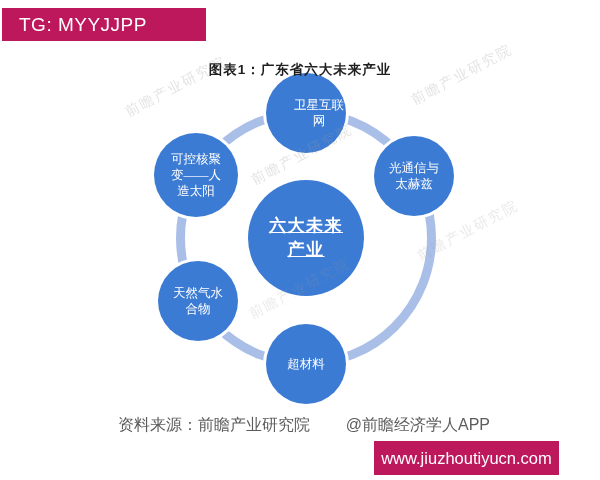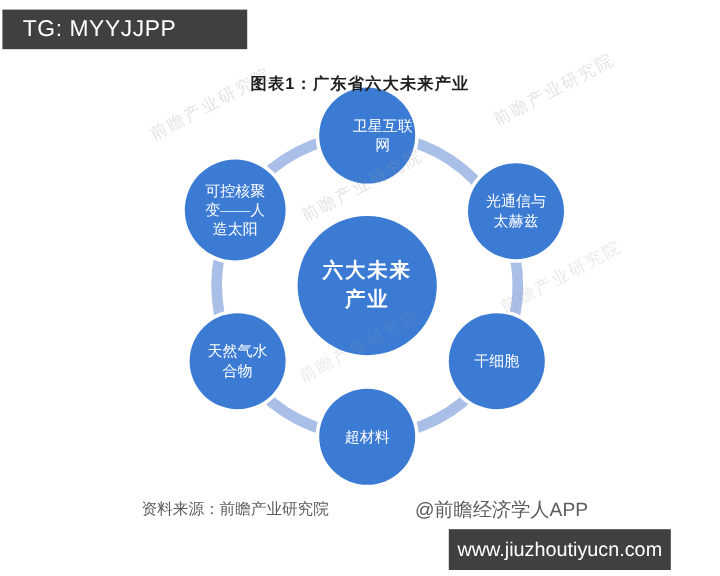--- a/index.html
+++ b/index.html
@@ -3,21 +3,21 @@
 <meta charset="utf-8">
 <style>
   html,body { margin:0; padding:0; background:#fff; }
   .page {
     position:relative; width:600px; height:480px; background:#ffffff;
     font-family:"Liberation Sans", sans-serif; overflow:hidden;
   }
 
   
   .banner {
-    position:absolute; background:#404040; color:#ffffff;
+    position:absolute; background:#be185d; color:#ffffff;
     display:flex; align-items:center; box-sizing:border-box; z-index:10;
   }
   .banner-top  { left:2px; top:8px; width:204px; height:33px; padding-left:17px; font-size:19px; letter-spacing:0.5px; }
   .banner-bottom { left:374px; top:441px; width:185px; height:34px; justify-content:center; font-size:16.5px; }
 
   
   .chart-title {
     position:absolute; top:61px; left:0; width:600px; text-align:center;
     font-size:13.5px; font-weight:bold; color:#1f1f1f; letter-spacing:1px; z-index:5;
   }
@@ -28,45 +28,45 @@
     position:absolute; left:176px; top:108px; width:242px; height:242px;
     border:9px solid #a9bfe8; border-radius:50%; z-index:1;
   }
   .node {
     position:absolute; border-radius:50%; background:#3b7bd4; color:#ffffff;
     display:flex; align-items:center; justify-content:center; text-align:center;
   }
   .node-label { word-break:break-all; line-height:1.3; }
   .center-node { left:248px; top:180px; width:116px; height:116px; z-index:3;
     font-size:17px; font-weight:bold; letter-spacing:1.5px; }
-  .center-node .node-label { width:78px; line-height:1.4; }
+  .center-node .node-label { width:78px; line-height:1.4;text-decoration:underline; }
   .sat { width:80px; height:80px; z-index:2; font-size:12.5px; box-shadow:0 0 0 3px #ffffff; }
   .sat .node-label { width:54px; }
   .n0 { left:266px; top:73px;justify-content:flex-end; }
-  .n1 { left:390px; top:136px; }
+  .n1 { left:374px; top:136px; }
   .n2 { left:374px; top:261px; }
   .n3 { left:266px; top:324px; }
   .n4 { left:158px; top:261px; }
   .n5 { left:154px; top:133px; width:84px; height:84px; }
   .n5 .node-label { width:58px;font-family:Liberation Serif, serif; }
 
   
   .wm {
     position:absolute; white-space:nowrap; font-size:14px; color:#9a9a9a;
     opacity:0.28; transform:rotate(-28deg); z-index:4; pointer-events:none;
     letter-spacing:2px;
   }
   .wm1 { left:120px; top:78px; }
   .wm2 { left:246px; top:146px; }
   .wm3 { left:406px; top:66px; }
   .wm4 { left:412px; top:222px; opacity:0.22; }
   .wm5 { left:244px; top:280px; opacity:0.20; }
 
   
-  .footer-source { position:absolute; left:118px; top:415px; font-size:13px; color:#5c5c5c; z-index:5;text-align:right; }
+  .footer-source { position:absolute; left:118px; top:415px; font-size:16px; color:#5c5c5c; z-index:5;text-align:right; }
   .footer-credit { position:absolute; right:110px; top:415px; font-size:16px; color:#5c5c5c; z-index:5; }
 </style>
 </head>
 <body>
 
 <div class="page">
 
   <div class="banner banner-top">
     <span>TG: MYYJJPP</span>
   </div>
@@ -85,23 +85,20 @@
     <div class="node center-node">
       <span class="node-label">六大未来产业</span>
     </div>
 
     <div class="node sat n0">
       <span class="node-label">卫星互联网</span>
     </div>
     <div class="node sat n1">
       <span class="node-label">光通信与太赫兹</span>
     </div>
-    <div class="node sat n2">
-      <span class="node-label">干细胞</span>
-    </div>
     <div class="node sat n3">
       <span class="node-label">超材料</span>
     </div>
     <div class="node sat n4">
       <span class="node-label">天然气水合物</span>
     </div>
     <div class="node sat n5">
       <span class="node-label">可控核聚变——人造太阳</span>
     </div>
   </div>

